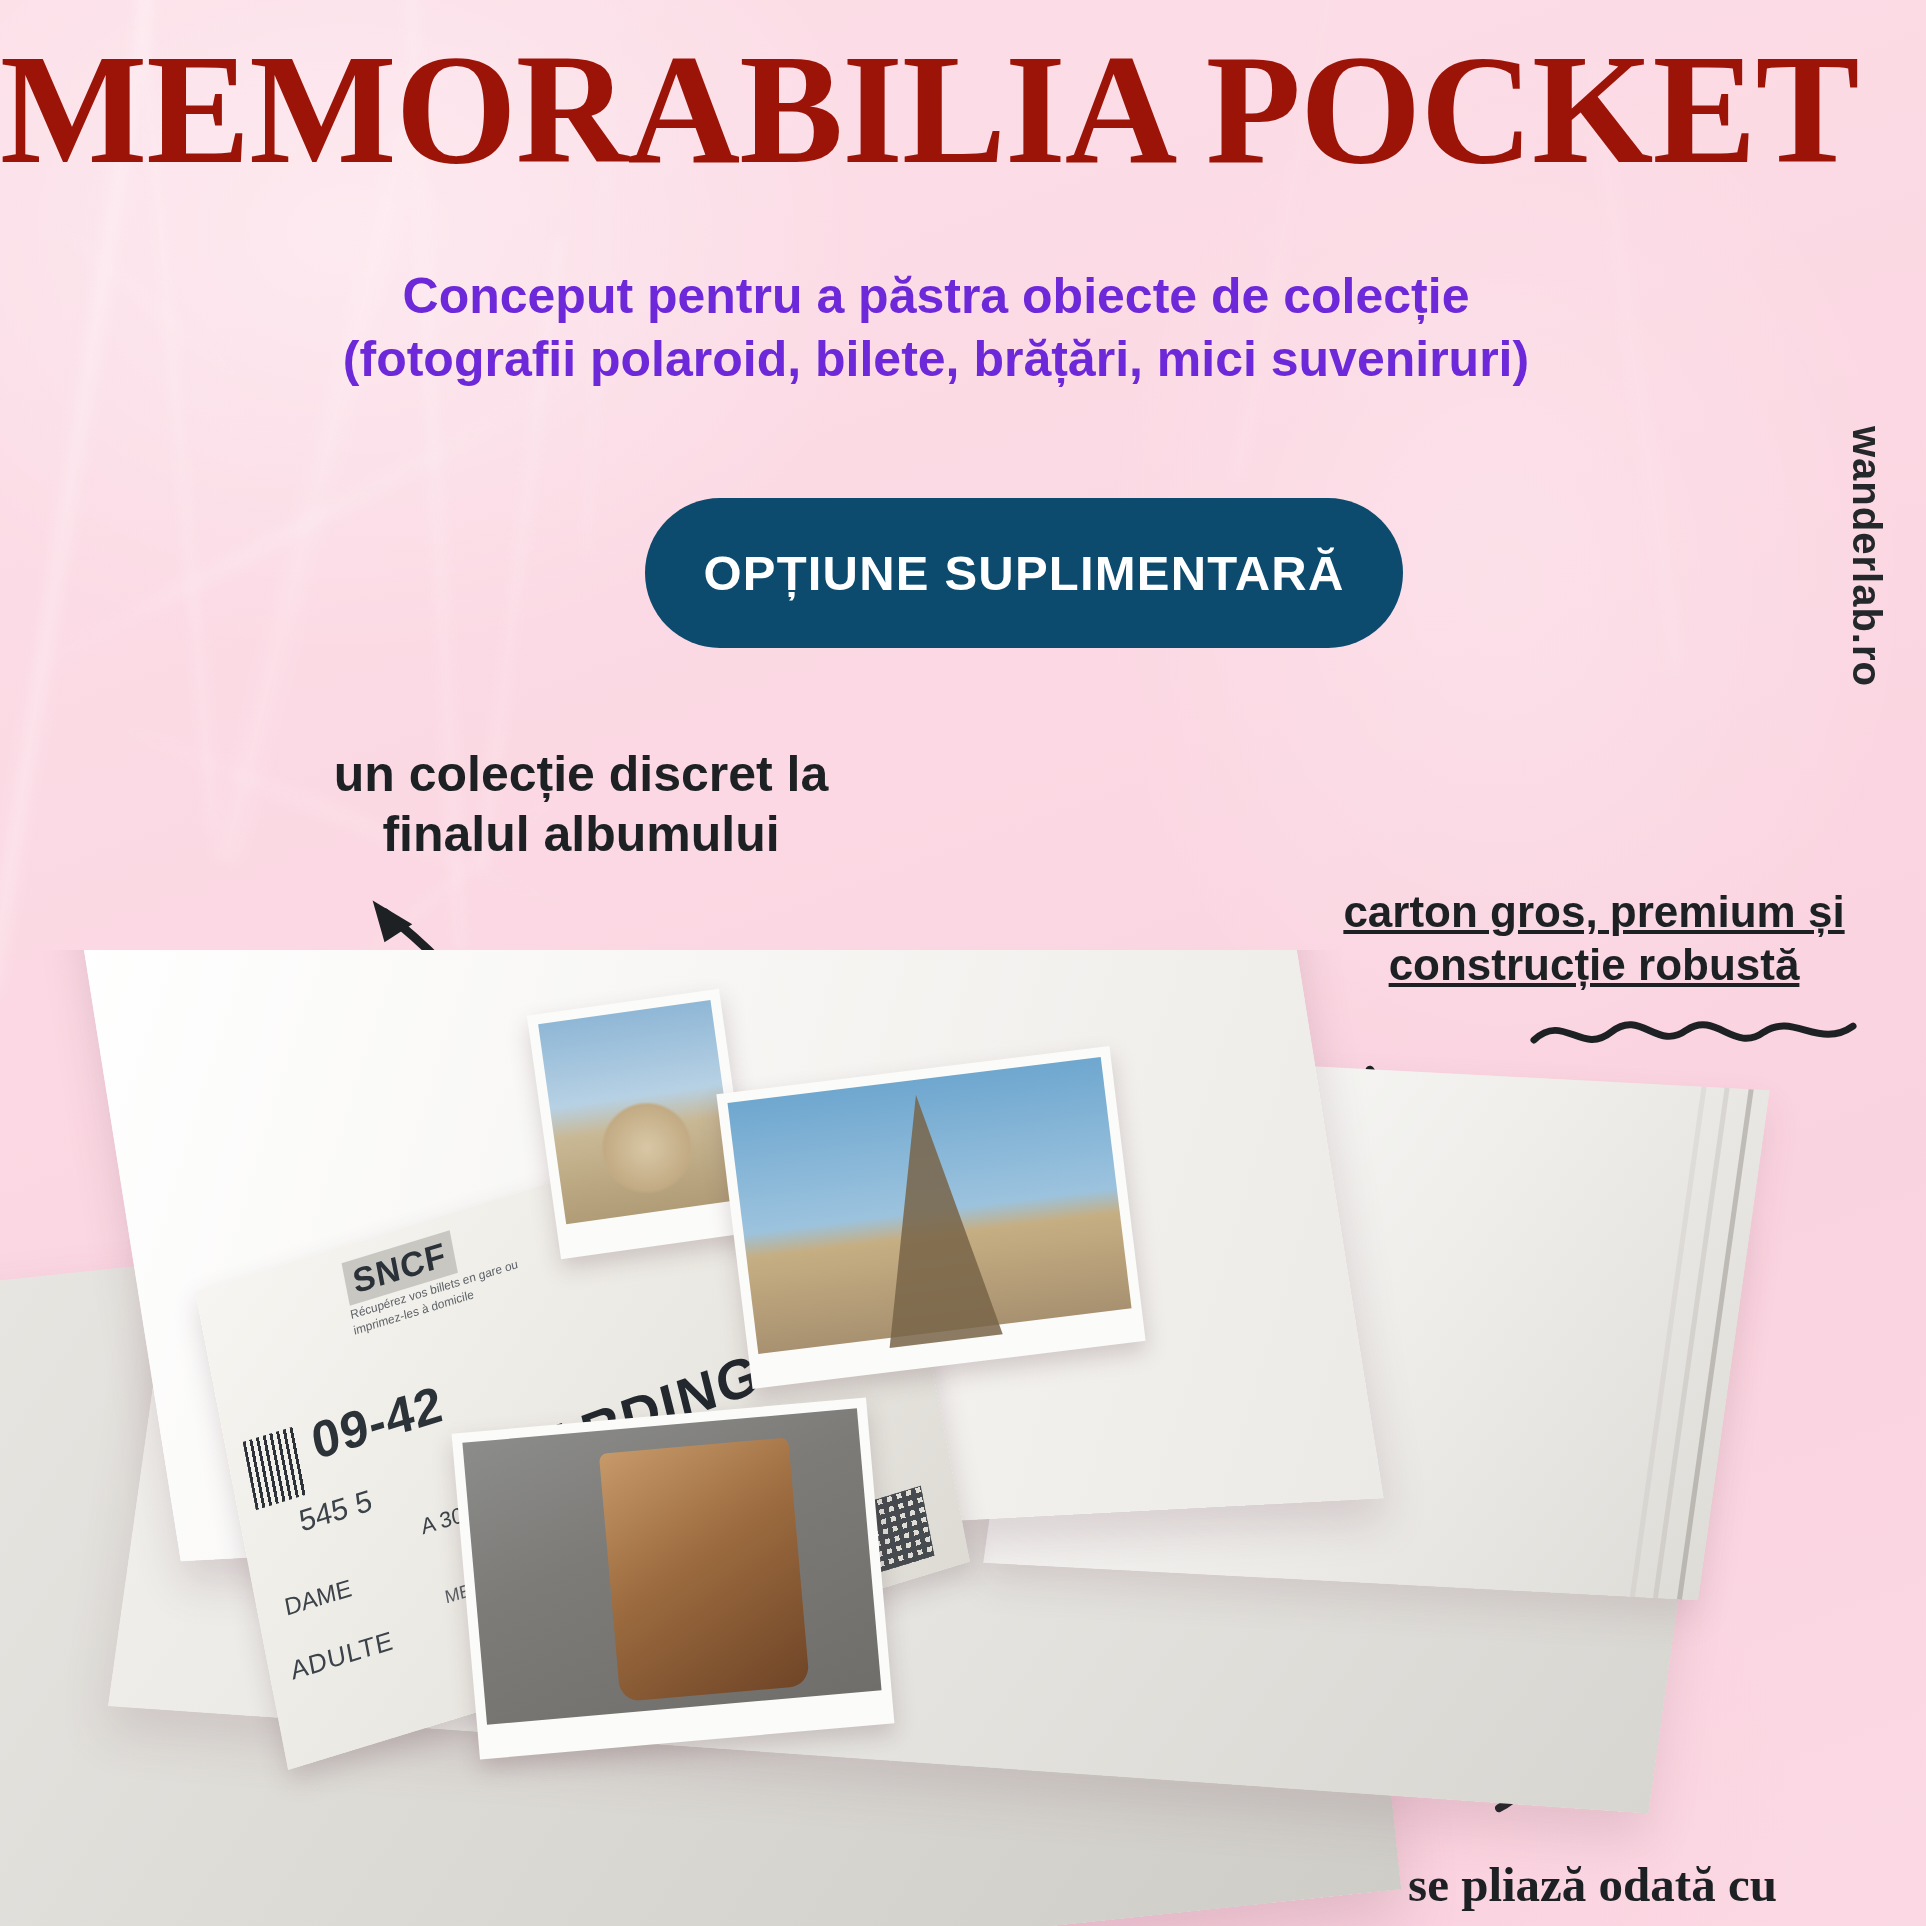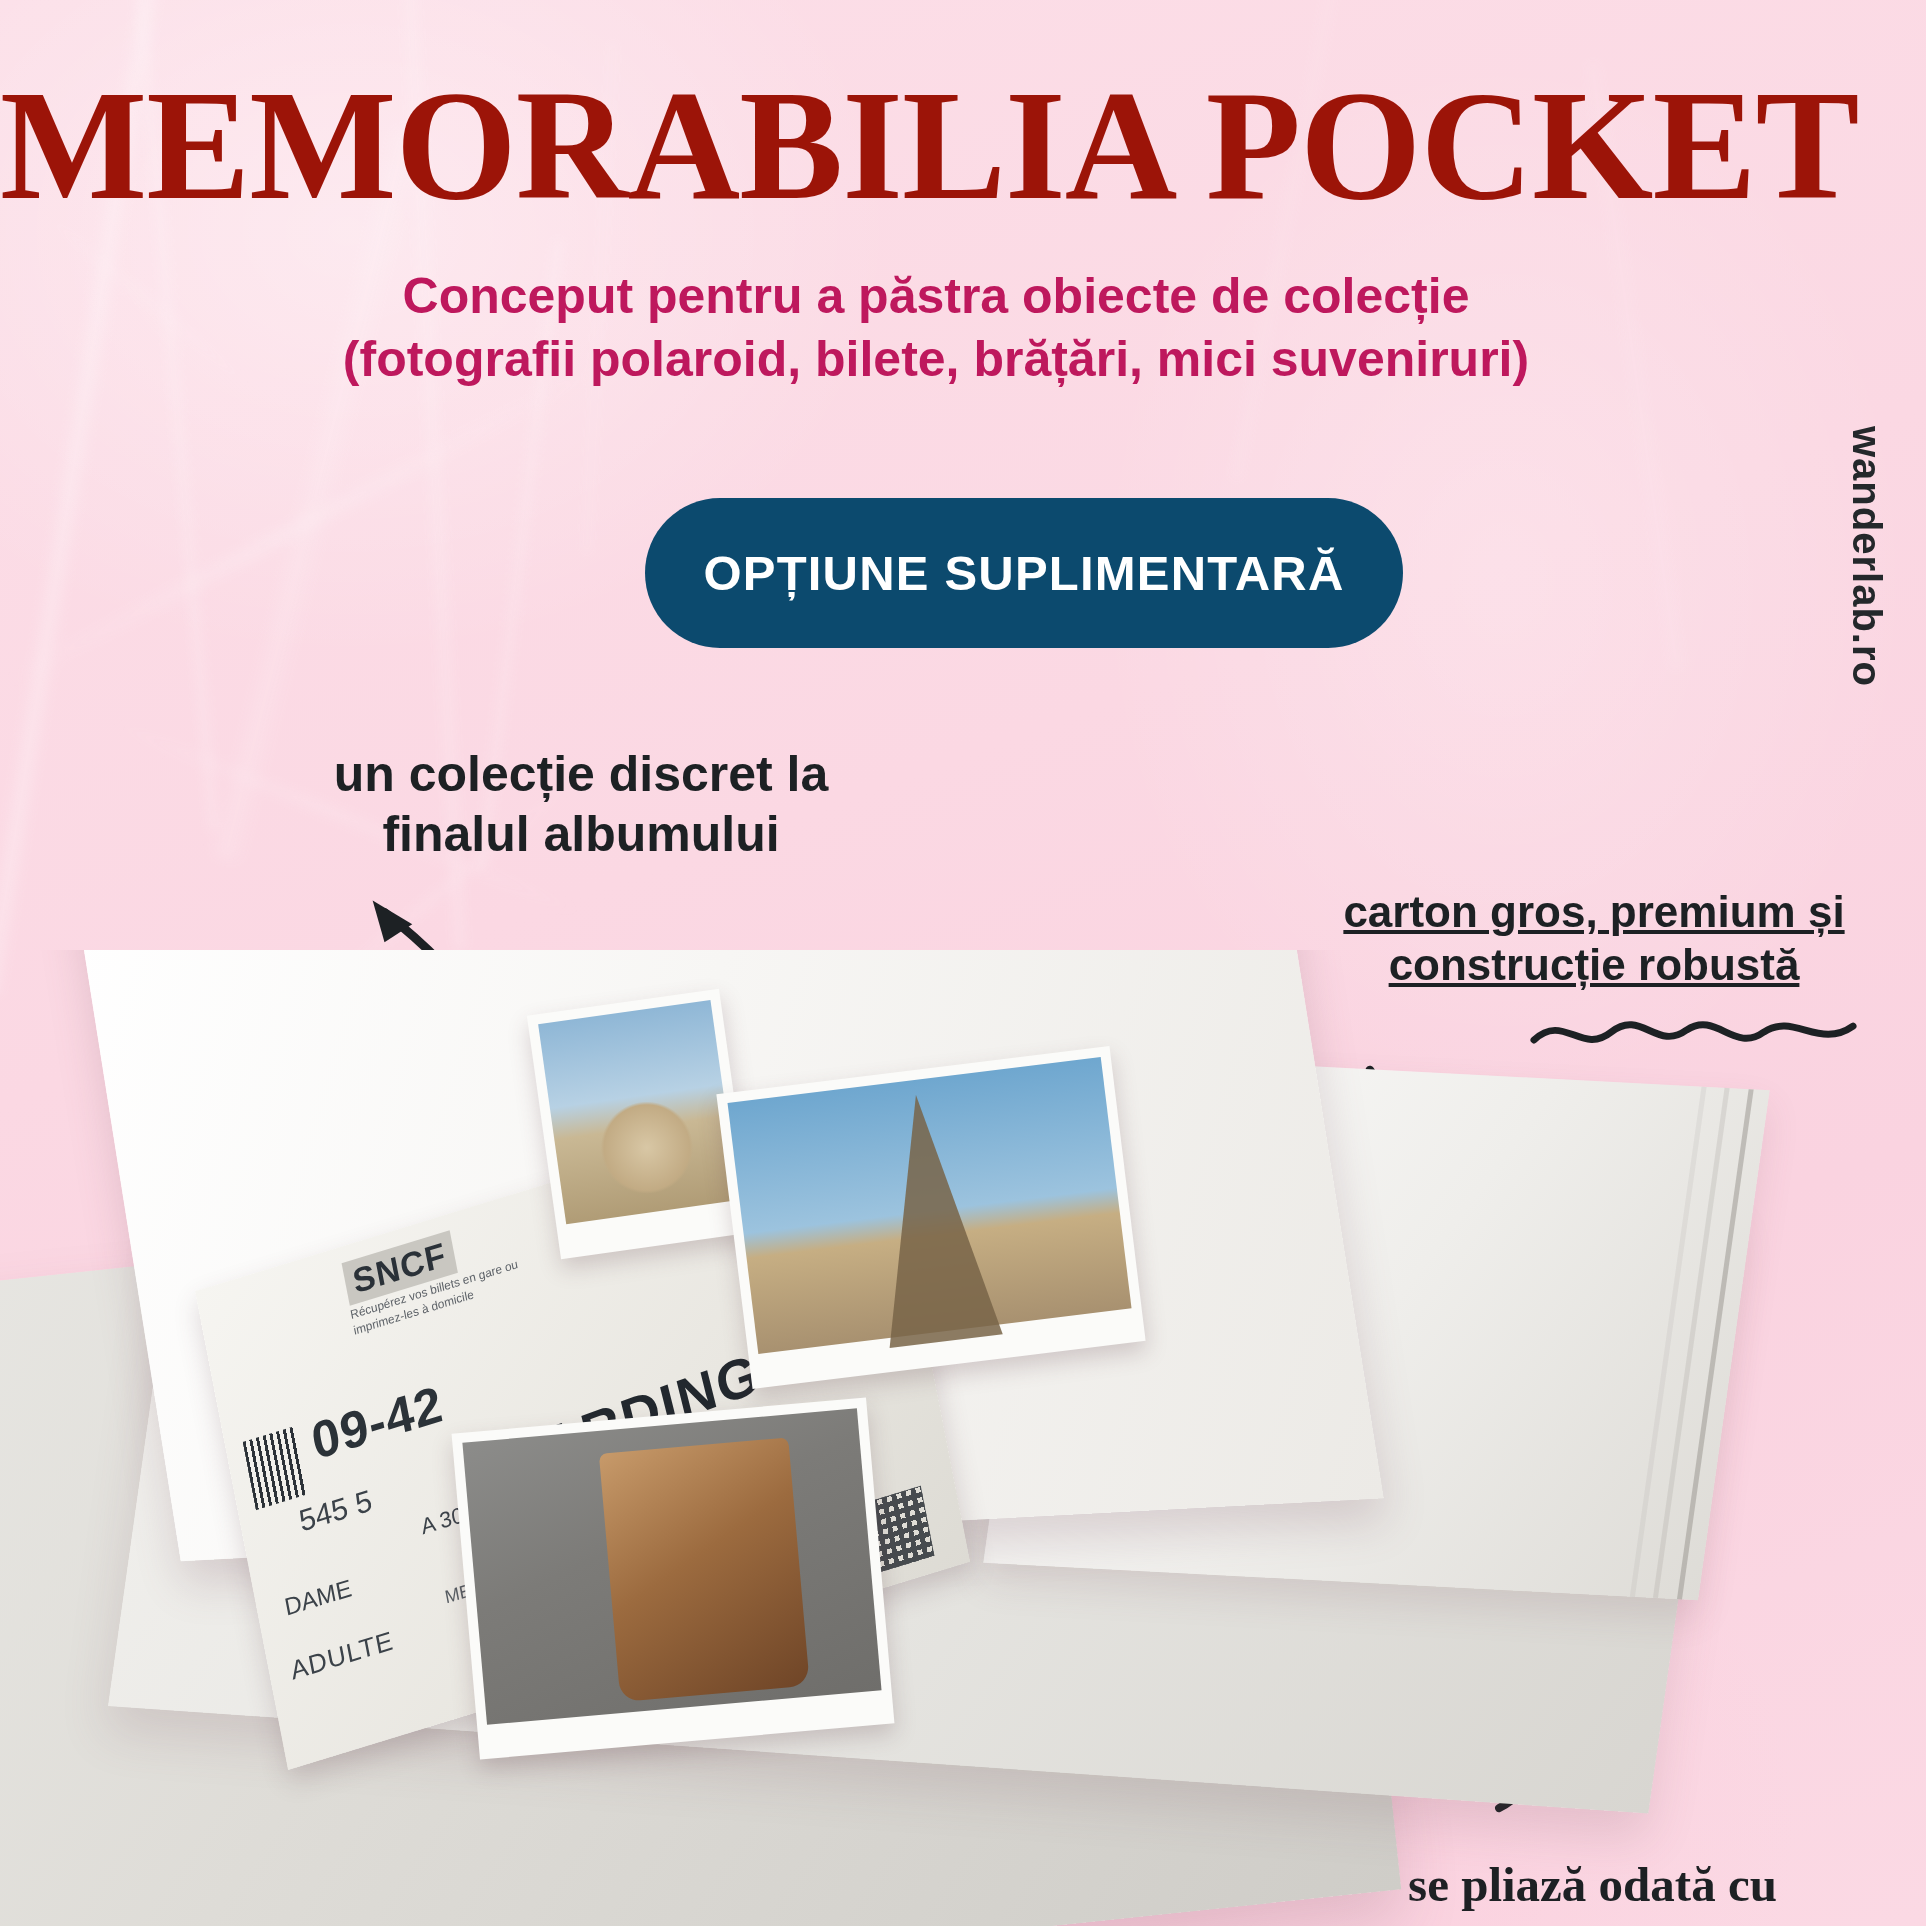--- a/index.html
+++ b/index.html
@@ -62,33 +62,32 @@
     left: 0;
     width: 1537px;
     text-align: center;
     font-family: "Liberation Serif", serif;
     font-weight: 700;
     font-size: 156px;
     letter-spacing: -1px;
     line-height: 1.05;
     color: #9c1408;
     white-space: nowrap;
-    margin-top: 36px;
   }
 
   .subhead {
     position: absolute;
     top: 265px;
     left: 0;
     width: 1872px;
     text-align: center;
     font-size: 50px;
     font-weight: 700;
     line-height: 1.26;
-    color: #be185d;
+    color: #6d28d9;
   }
   .subhead .l2 { display: block; }
 
   
   .badge {
     position: absolute;
     top: 498px;
     left: 645px;
     width: 758px;
     height: 150px;

